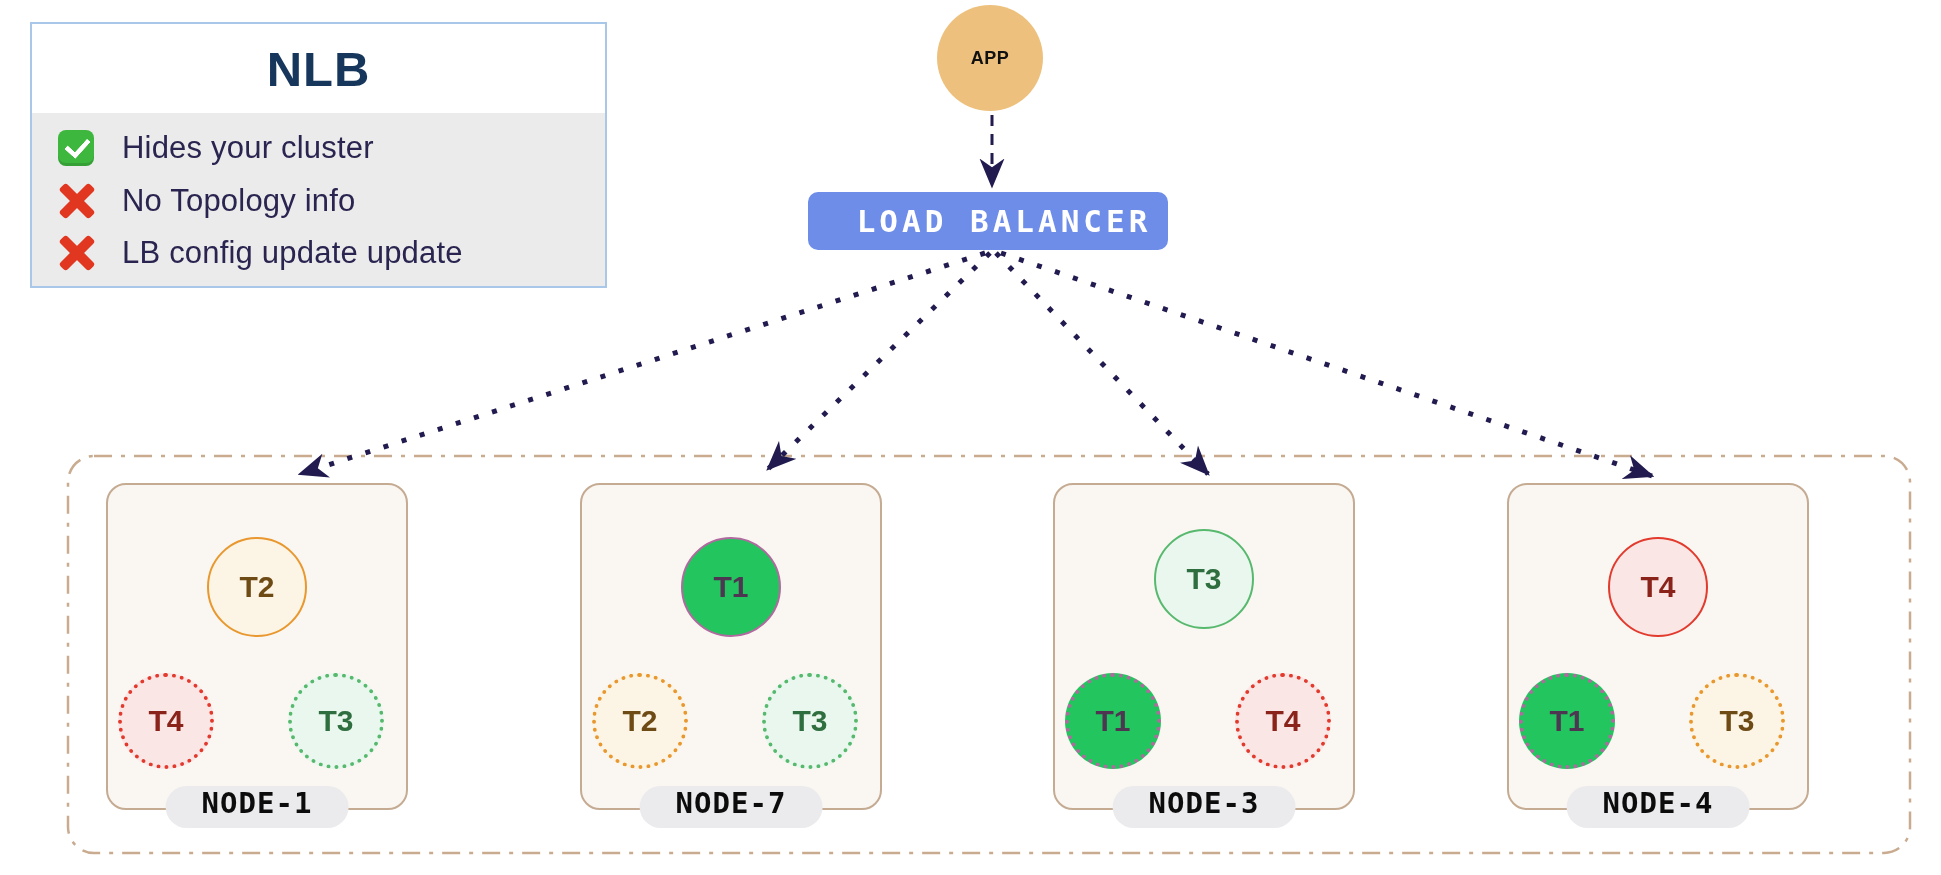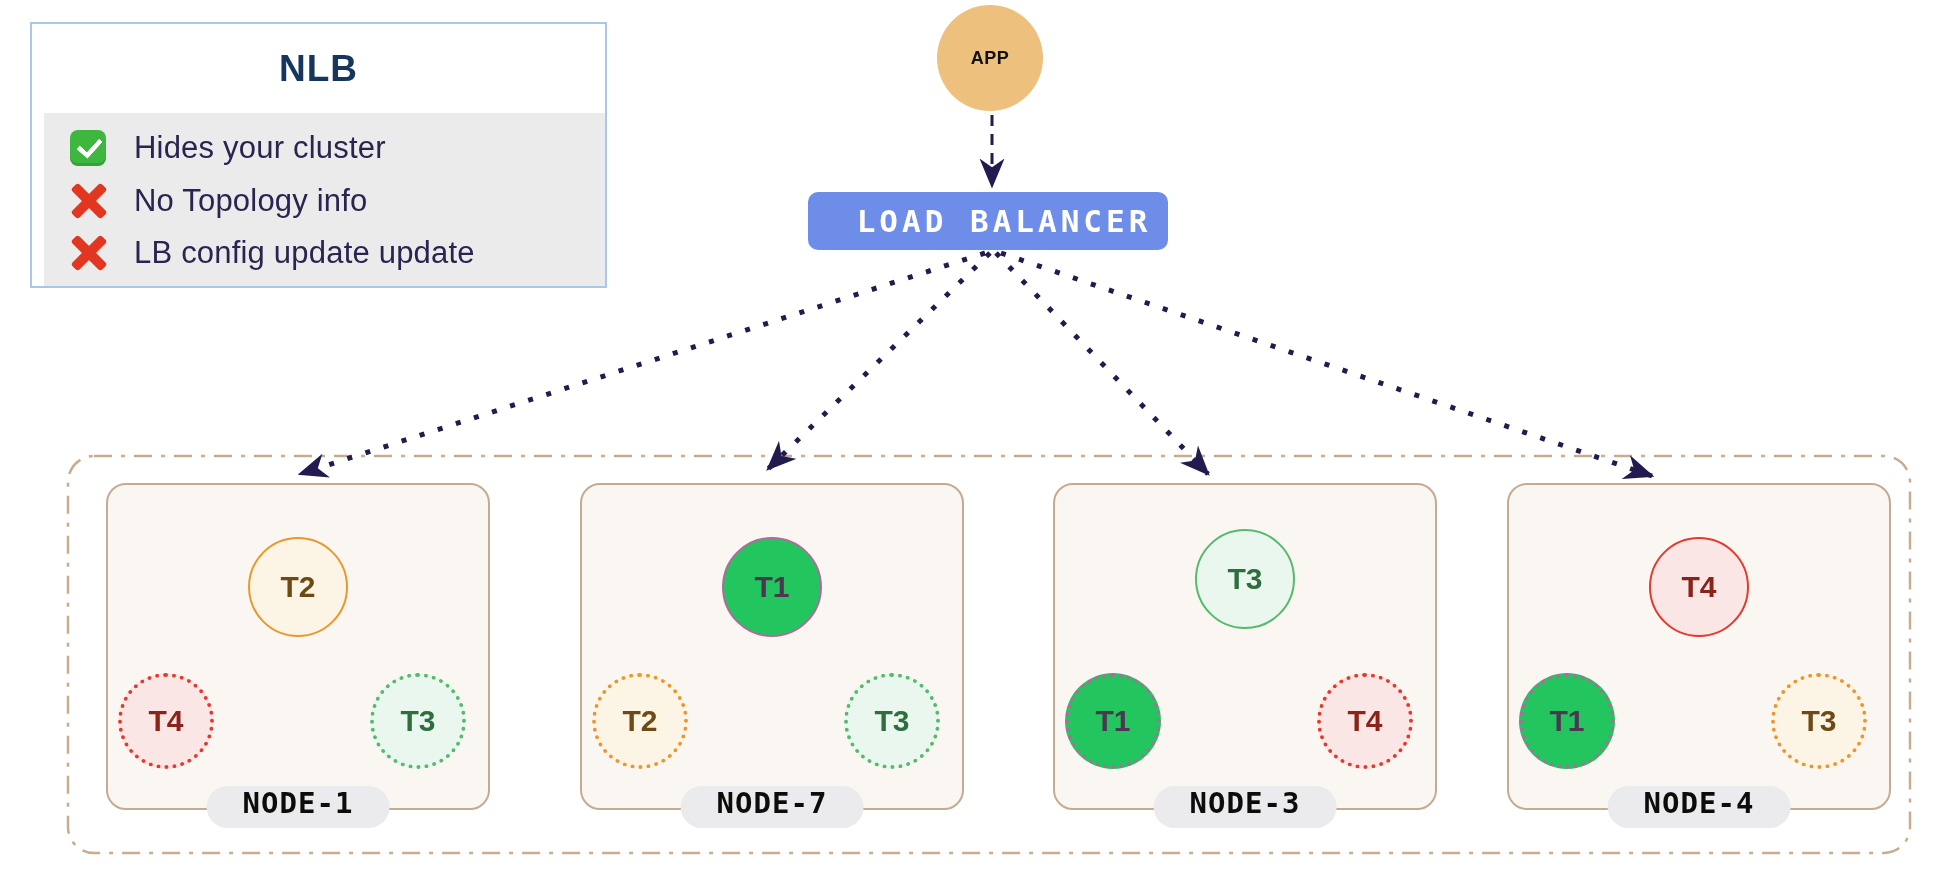--- a/index.html
+++ b/index.html
@@ -9,25 +9,25 @@
   }
   svg.wires{position:absolute;left:0;top:0;width:1941px;height:875px;pointer-events:none;z-index:1;}
 
   
   .legend{
     position:absolute;left:30px;top:22px;width:577px;height:266px;
     border:2px solid #A9C7E8;background:#ffffff;box-sizing:border-box;z-index:3;
   }
   .legend-title{
     height:89px;display:flex;align-items:center;justify-content:center;
-    font-size:37px;font-weight:600;letter-spacing:1px;color:#16365C;
+    font-size:49px;font-weight:600;letter-spacing:1px;color:#16365C;
   }
   .legend-items{
     background:#EBEBEB;height:173px;box-sizing:border-box;padding:10px 18px 8px 18px;
-    display:flex;flex-direction:column;justify-content:space-between;margin-left:12px;
+    display:flex;flex-direction:column;justify-content:space-between;
   }
   .legend-item{display:flex;align-items:center;height:50px;}
   .legend-item .icon-cell{width:72px;display:flex;align-items:center;justify-content:flex-start;padding-left:8px;box-sizing:border-box;}
   .legend-item .item-text{font-size:31px;color:#2A2550;font-weight:500;letter-spacing:.2px;}
   .check-icon{
     width:36px;height:36px;background:#3DB73D;border-radius:8px;position:relative;display:inline-block;
     box-shadow:inset 0 -3px 0 rgba(0,0,0,.12);
   }
   .check-icon::after{
     content:"";position:absolute;left:8px;top:8px;width:18px;height:10px;
@@ -52,21 +52,21 @@
     position:absolute;left:808px;top:192px;width:360px;height:58px;border-radius:10px;
     background:#6D8DE9;display:flex;align-items:center;justify-content:center;z-index:3;
   }
   .lb-label{
     font-family:"DejaVu Sans Mono","Liberation Mono",monospace;
     font-size:31px;font-weight:700;color:#ffffff;letter-spacing:4px;white-space:nowrap;margin-left:32px;
   }
 
   
   .node{
-    position:absolute;top:483px;width:384px;height:327px;box-sizing:border-box;
+    position:absolute;top:483px;width:302px;height:327px;box-sizing:border-box;
     background:#FAF6F2;border:2px solid #C5AB92;border-radius:20px;z-index:2;
   }
   .node-1{left:106px;}
   .node-2{left:580px;}
   .node-3{left:1053px;}
   .node-4{left:1507px;}
   .circle{
     position:absolute;border-radius:50%;display:flex;align-items:center;justify-content:center;
     font-size:30px;font-weight:600;box-sizing:border-box;
   }

